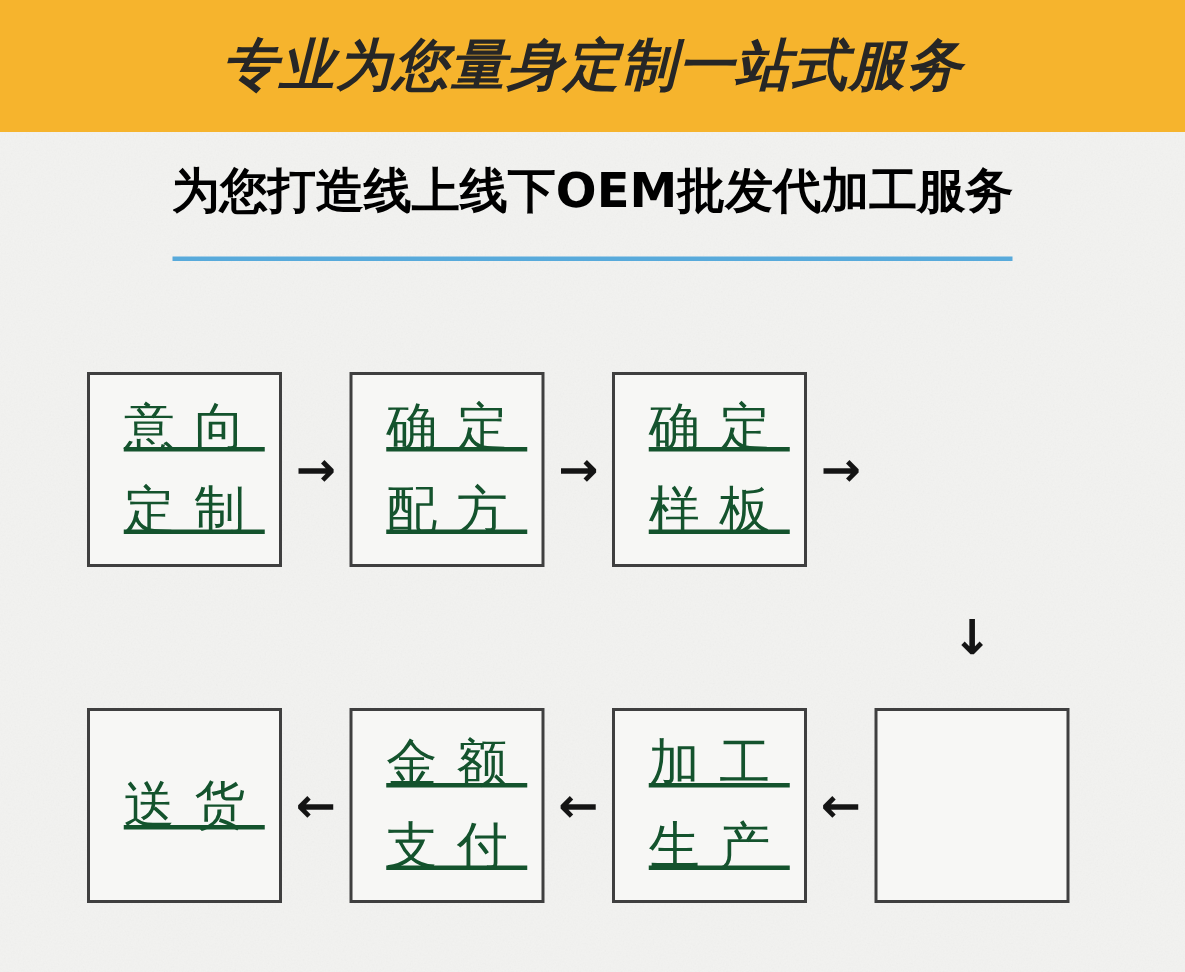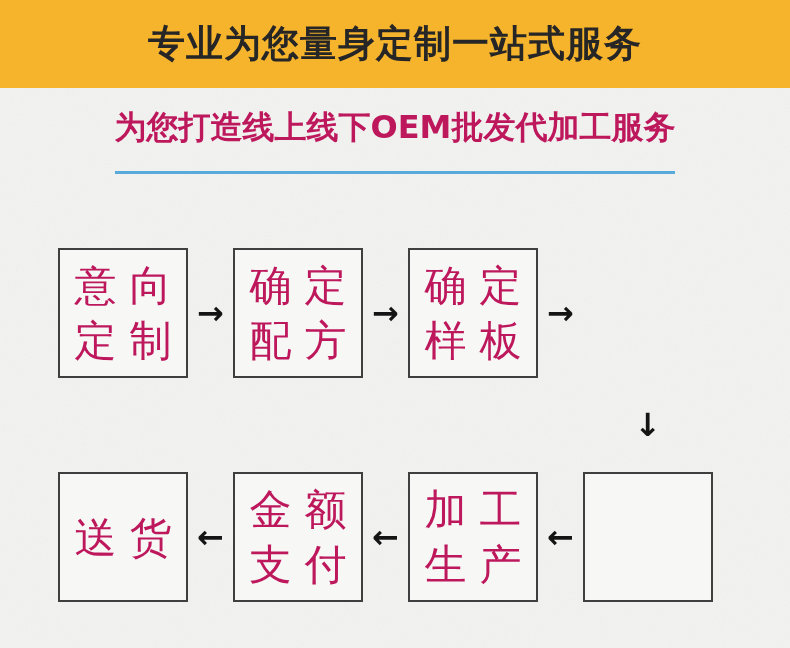--- a/index.html
+++ b/index.html
@@ -27,30 +27,31 @@
     align-items: center;
     justify-content: center;
   }
   .banner-title {
     margin: 0;
     font-size: 37px;
     font-weight: bold;
     color: #262626;
     letter-spacing: 1px;
     white-space: nowrap;
+    font-style: italic;
   }
   .subtitle {
     position: absolute;
     top: 106px; left: 0;
     width: 790px;
     margin: 0;
     text-align: center;
     font-size: 32px;
     font-weight: bold;
-    color: #be185d;
+    color: #000000;
     white-space: nowrap;
   }
   .subtitle-underline {
     position: absolute;
     top: 171px; left: 115px;
     width: 560px; height: 3px;
     background: #58aadb;
   }
   .flow {
     position: absolute;
@@ -63,26 +64,27 @@
     box-sizing: border-box;
     border: 2px solid #3f3f3f;
     background: #f7f7f5;
     display: flex;
     flex-direction: column;
     align-items: center;
     justify-content: center;
   }
   .step-line {
     display: block;
-    font-size: 42px;
+    font-size: 34px;
     line-height: 55px;
-    color: #be185d;
+    color: #14532d;
     letter-spacing: 13px;
     margin-right: -13px;
     white-space: nowrap;
+    text-decoration: underline;
   }
   .h-arrow {
     width: 45px;
     display: flex;
     align-items: center;
     justify-content: center;
     font-size: 32px;
     font-weight: bold;
     color: #141414;
   }

